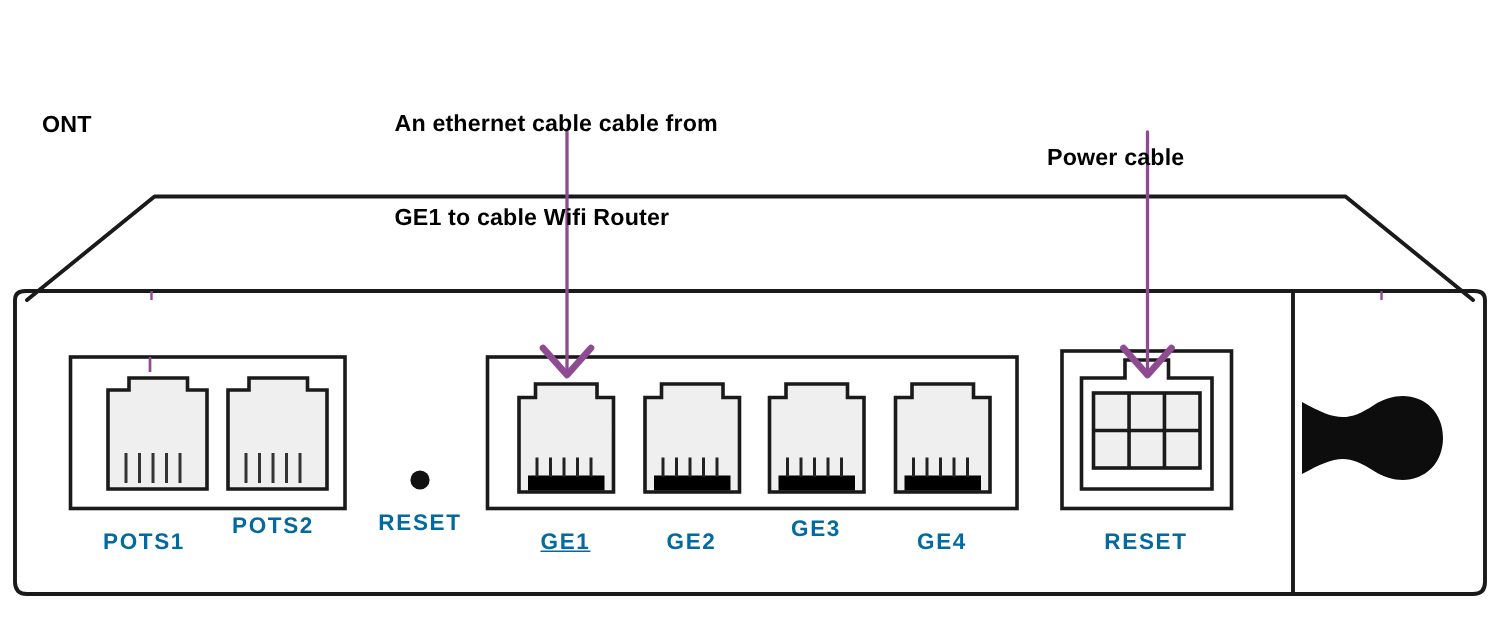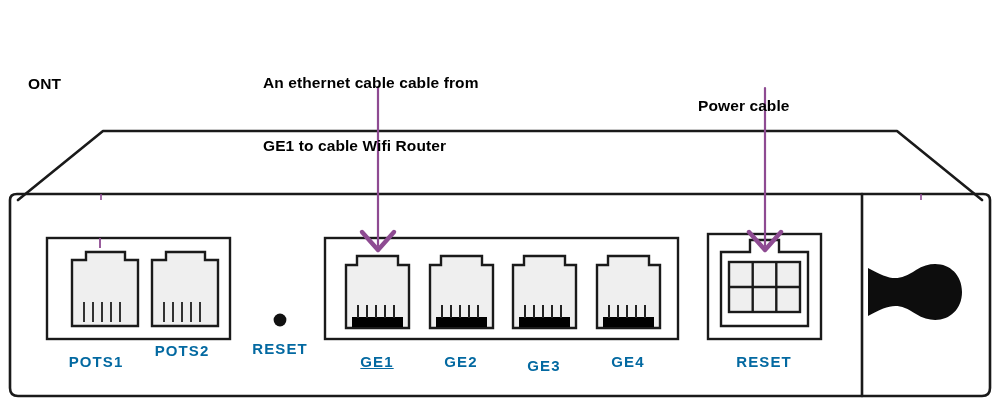--- a/index.html
+++ b/index.html
@@ -175,17 +175,17 @@
 
   <div class="annot" id="pwr-note">
     <div>Power cable</div>
   </div>
 
   <div class="portlabel" style="left:96px;top:353px;">POTS1</div>
   <div class="portlabel" style="left:182px;top:342px;">POTS2</div>
   <div class="portlabel" style="left:280px;top:340px;">RESET</div>
   <div class="portlabel" style="left:377px;top:353px;text-decoration:underline;">GE1</div>
   <div class="portlabel" style="left:461px;top:353px;">GE2</div>
-  <div class="portlabel" style="left:544px;top:357px;">GE3</div>
+  <div class="portlabel" style="left:544px;top:344px;">GE3</div>
   <div class="portlabel" style="left:628px;top:353px;text-align:center;">GE4</div>
   <div class="portlabel" style="left:764px;top:353px;">RESET</div>
 
 </div>
 
 </body></html>

